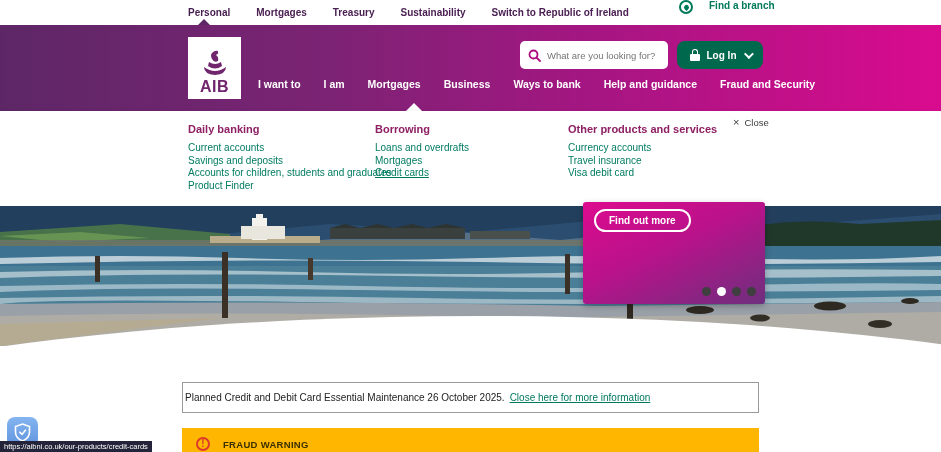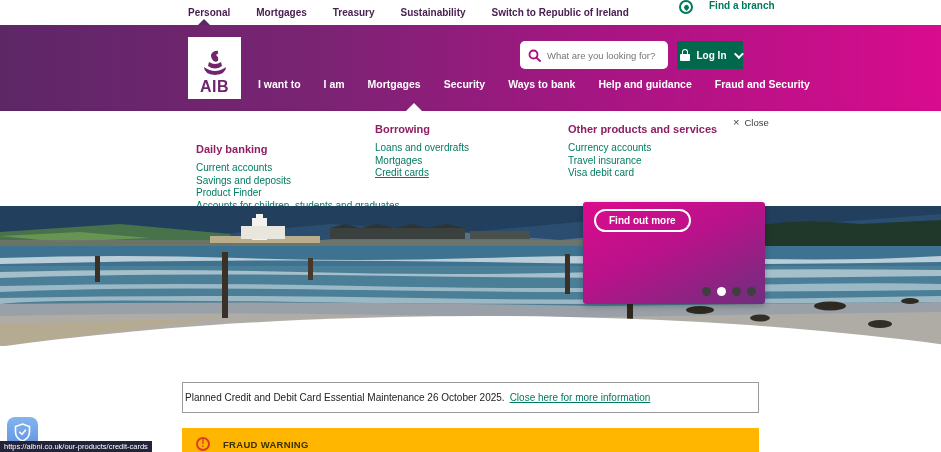--- a/index.html
+++ b/index.html
@@ -25,37 +25,37 @@
   .logo-box { position:absolute; left:188px; top:12px; width:53px; height:62px; background:#fff;
     display:flex; flex-direction:column; align-items:center; justify-content:flex-end; padding-bottom:4px; cursor:pointer; }
   .logo-mark { width:30px; height:32px; }
   .logo-text { font-size:16px; font-weight:bold; color:#70256d; letter-spacing:.5px; line-height:16px; }
   .searchbox { position:absolute; left:520px; top:16px; width:148px; height:28px; background:#fff;
     border-radius:5px; display:flex; align-items:center; padding:0 8px; gap:6px; }
   .searchbox .mag { flex:0 0 auto; }
   .searchbox input { border:none; outline:none; width:115px; font-size:9.5px; color:#333;
     font-family:"Liberation Sans", sans-serif; background:transparent; }
   .searchbox input::placeholder { color:#757575; }
-  .loginbtn { position:absolute; left:677px; top:16px; width:66px; height:28px; background:#00684d;
-    border-radius:0; display:flex; align-items:center; justify-content:center; gap:7px; cursor:pointer; border:none; }
+  .loginbtn { position:absolute; left:677px; top:16px; width:86px; height:28px; background:#00684d;
+    border-radius:8px; display:flex; align-items:center; justify-content:center; gap:7px; cursor:pointer; border:none; }
   .loginbtn .lock { width:10px; height:12px; position:relative; }
   .loginbtn .lock .shackle { position:absolute; top:0; left:2px; width:6px; height:6px; border:1.5px solid #fff; border-bottom:none; border-radius:4px 4px 0 0; }
   .loginbtn .lock .bodyy { position:absolute; bottom:0; left:0; width:10px; height:7px; background:#fff; border-radius:1px; }
   .loginbtn .txt { color:#fff; font-size:10px; font-weight:bold; }
   .loginbtn .chev { width:7px; height:7px; border-right:2px solid #fff; border-bottom:2px solid #fff; transform:rotate(45deg) translateY(-2px); }
   .mainnav { position:absolute; left:258px; top:53px; display:flex; gap:23px; }
   .nav-item { color:#fff; font-size:10.5px; font-weight:bold; white-space:nowrap; cursor:pointer; }
   .prod-caret { position:absolute; left:406px; top:78px; width:0; height:0;
     border-left:8px solid transparent; border-right:8px solid transparent; border-bottom:8px solid #fff; }
 
   
   .megamenu { position:absolute; top:111px; left:0; width:941px; height:95px; background:#fff;
     box-shadow:0 3px 6px rgba(0,0,0,.18); }
   .mm-col { position:absolute; top:12px; }
-  .mm-col.c1 { left:196px;margin-top:20px; } .mm-col.c2 { left:375px; } .mm-col.c3 { left:568px; }
+  .mm-col.c1 { left:188px; } .mm-col.c2 { left:375px; } .mm-col.c3 { left:568px; }
   .mm-head { font-size:11px; font-weight:bold; color:#8e2063; margin-bottom:7px; }
   .mm-link { font-size:10px; color:#007b61; line-height:12.5px; cursor:pointer; white-space:nowrap; }
   .mm-link.hovered { text-decoration:underline; }
   .mm-close { position:absolute; top:6px; left:733px; display:flex; align-items:center; gap:5px; cursor:pointer; }
   .mm-close .x { font-size:11px; color:#3c3c3c; line-height:11px; }
   .mm-close .cl { font-size:9.5px; font-weight:normal; color:#3c3c3c; }
 
   
   .hero { position:absolute; top:206px; left:0; width:941px; height:140px; overflow:hidden; background:#9fb2bd; }
   .hero svg { position:absolute; top:0; left:0; }
@@ -133,35 +133,35 @@
           <span class="bodyy"></span>
         </span>
       <span class="txt">Log In</span>
       <span class="chev"></span>
     </button>
 
     <div class="mainnav">
       <span class="nav-item">I want to</span>
       <span class="nav-item">I am</span>
       <span class="nav-item">Mortgages</span>
-      <span class="nav-item">Security</span>
+      <span class="nav-item">Business</span>
       <span class="nav-item">Ways to bank</span>
       <span class="nav-item">Help and guidance</span>
       <span class="nav-item">Fraud and Security</span>
     </div>
     <div class="prod-caret"></div>
   </div>
 
   <div class="megamenu">
     <div class="mm-col c1">
       <div class="mm-head">Daily banking</div>
       <div class="mm-link">Current accounts</div>
       <div class="mm-link">Savings and deposits</div>
+      <div class="mm-link">Accounts for children, students and graduates</div>
       <div class="mm-link">Product Finder</div>
-      <div class="mm-link">Accounts for children, students and graduates</div>
     </div>
     <div class="mm-col c2">
       <div class="mm-head">Borrowing</div>
       <div class="mm-link">Loans and overdrafts</div>
       <div class="mm-link">Mortgages</div>
       <div class="mm-link hovered">Credit cards</div>
     </div>
     <div class="mm-col c3">
       <div class="mm-head">Other products and services</div>
       <div class="mm-link">Currency accounts</div>

